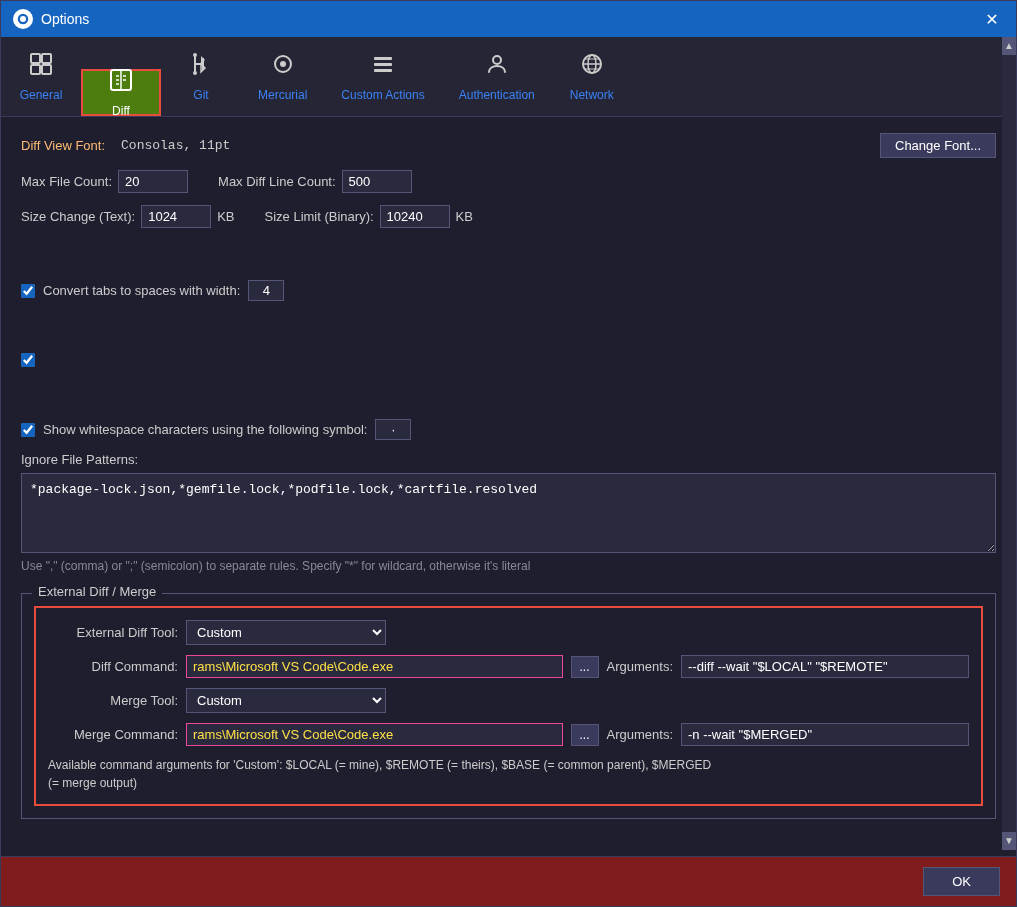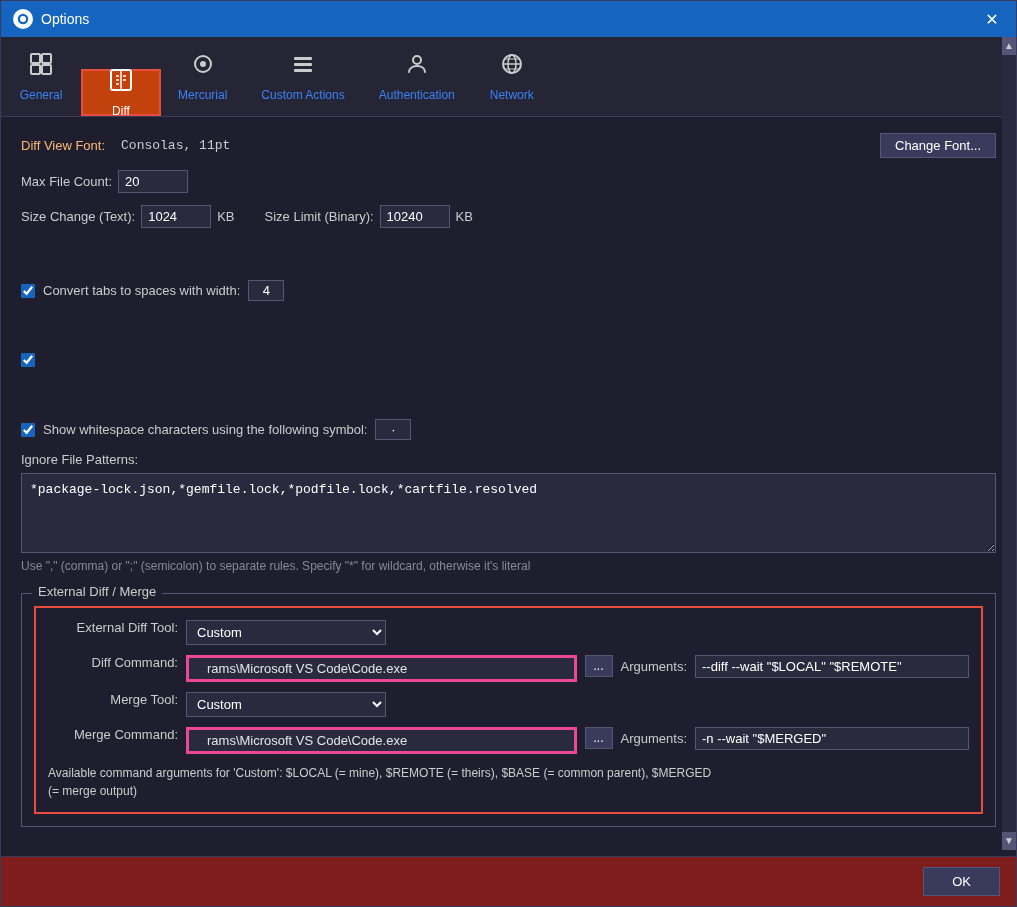--- a/index.html
+++ b/index.html
@@ -75,21 +75,21 @@
       padding: 8px 16px;
       cursor: pointer;
       color: #3b82f6;
       border: 1px solid transparent;
       gap: 6px;
       min-width: 80px;
       font-size: 12px;
     }
     .tab.active {
       border: 2px solid #e74c3c;
-      background: #c2410c;
+      background: #4d7c0f;
       color: #ffffff;
       margin-top: 32px;
     }
     .tab-icon {
       font-size: 22px;
       color: #cccccc;
     }
     .tab.active .tab-icon {
       color: #ffffff;
     }
@@ -224,42 +224,42 @@
     }
     .ext-diff-inner {
       border: 2px solid #e74c3c;
       padding: 12px;
       display: flex;
       flex-direction: column;
       gap: 10px;
     }
     .ext-row {
       display: flex;
-      align-items: flex-start;
+      align-items: center;
       gap: 8px;
     }
     .ext-label {
       color: #cccccc;
       white-space: nowrap;
       min-width: 130px;
       text-align: right;
     }
     .ext-select {
       background: #2a2a3e;
       border: 1px solid #555577;
       color: #ffffff;
       padding: 3px 6px;
       font-size: 13px;
       width: 200px;
     }
     .ext-input {
       background: #2a2a3e;
-      border: 3px solid #ec4899;
-      color: #e5e5e5;
-      padding: 3px 18px;
+      border: 1px solid #ec4899;
+      color: #fde047;
+      padding: 3px 6px;
       font-size: 13px;
       flex: 1;
     }
     .browse-btn {
       background: #3a3a5c;
       color: #ffffff;
       border: 1px solid #555577;
       padding: 3px 8px;
       cursor: pointer;
       font-size: 12px;
@@ -373,20 +373,33 @@
           <line x1="7" y1="12" x2="10" y2="12" stroke="#ffffff" stroke-width="1.5"></line>
           <line x1="14" y1="12" x2="17" y2="12" stroke="#ffffff" stroke-width="1.5"></line>
           <line x1="7" y1="16" x2="10" y2="16" stroke="#ffffff" stroke-width="1.5"></line>
         </svg>
       </span>
       <span>Diff</span>
     </div>
     <div class="tab">
       <span class="tab-icon">
         <svg width="24" height="24" viewBox="0 0 24 24" fill="none">
+          <path d="M6 3 L6 21 M6 12 L14 12 M14 6 L14 18" stroke="#cccccc" stroke-width="2"></path>
+          <circle cx="6" cy="3" r="2" fill="#cccccc"></circle>
+          <circle cx="6" cy="21" r="2" fill="#cccccc"></circle>
+          <diamond cx="14" cy="6" r="2" fill="#cccccc"></diamond>
+          <path d="M12 4 L16 8 L12 12 Z" fill="#cccccc"></path>
+          <path d="M12 12 L16 16 L12 20 Z" fill="none" stroke="#cccccc" stroke-width="1.5"></path>
+        </svg>
+      </span>
+      <span>Git</span>
+    </div>
+    <div class="tab">
+      <span class="tab-icon">
+        <svg width="24" height="24" viewBox="0 0 24 24" fill="none">
           <circle cx="12" cy="12" r="8" stroke="#cccccc" stroke-width="2"></circle>
           <circle cx="12" cy="12" r="3" fill="#cccccc"></circle>
         </svg>
       </span>
       <span>Mercurial</span>
     </div>
     <div class="tab">
       <span class="tab-icon">
         <svg width="24" height="24" viewBox="0 0 24 24" fill="none">
           <rect x="3" y="5" width="18" height="3" rx="1" fill="#cccccc"></rect>
@@ -426,20 +439,24 @@
         <span class="font-label">Diff View Font:</span>
         <span class="font-value">Consolas, 11pt</span>
       </div>
       <button class="change-font-btn">Change Font...</button>
     </div>
 
     <div class="row-group">
       <div class="field-row">
         <span class="field-label">Max File Count:</span>
         <input class="field-input" type="text" value="20" style="">
+      </div>
+      <div class="field-row">
+        <span class="field-label">Max Diff Line Count:</span>
+        <input class="field-input" type="text" value="500" style="">
       </div>
     </div>
 
     <div class="row-group">
       <div class="field-row">
         <span class="field-label">Size Change (Text):</span>
         <input class="field-input" type="text" value="1024" style="">
         <span class="field-unit">KB</span>
       </div>
       <div class="field-row">

